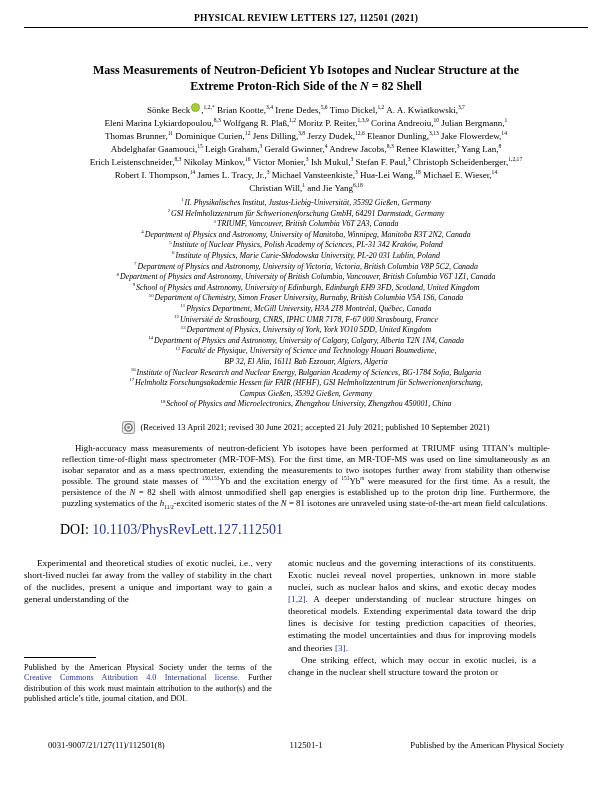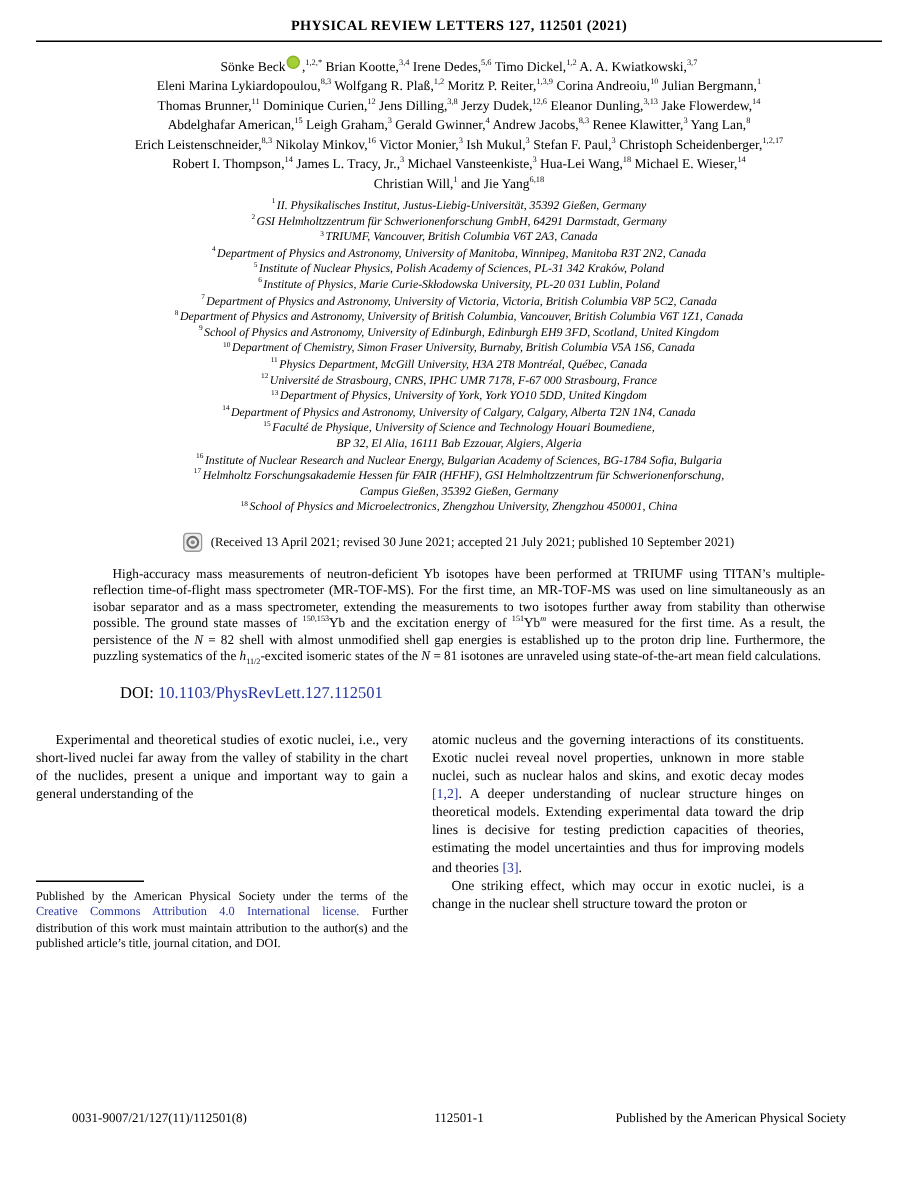--- a/index.html
+++ b/index.html
@@ -15,46 +15,50 @@
   sub{font-size:62%;line-height:0;}
   .authors{margin-top:9px;font-size:9px;line-height:13px;text-align:center;}
   .author-line{white-space:nowrap;}
   .orcid{display:inline-block;width:7px;height:7px;border-radius:50%;
          background:#a6ce39;border:1px solid #8ab32a;vertical-align:1px;margin:0 1px;}
   .affils{margin-top:3px;font-size:7.9px;line-height:10.6px;text-align:center;font-style:italic;}
   .affil sup{font-style:normal;padding-right:1px;}
   .received{margin-top:11px;display:flex;justify-content:center;align-items:center;gap:5px;font-size:8.5px;}
   .crossmark{width:13px;height:13px;flex:0 0 auto;}
   .abstract{margin:9px 38px 0;font-size:8.8px;line-height:11px;text-align:justify;text-indent:13px;}
-  .doi{margin:13px 0 0 56px;font-size:11px;}
+  .doi{margin:13px 0 0 36px;font-size:14px;}
   .lnk{color:#2535a0;}
   .cols{margin-top:19px;display:flex;gap:16px;height:150px;}
   .col{width:248px;font-size:9.2px;line-height:12.1px;text-align:justify;position:relative;}
   .para-indent{text-indent:13px;}
   .footnote{position:absolute;bottom:2px;left:0;width:100%;font-size:8.2px;line-height:10.6px;
             text-align:justify;}
   .fnrule{width:72px;border:none;border-top:1px solid #000;margin:0 0 5px;}
   .footer{position:absolute;left:48px;right:48px;top:740px;font-size:8.7px;}
   .footer-inner{position:relative;display:flex;justify-content:space-between;}
   .footer-center{position:absolute;left:0;right:0;text-align:center;}
 </style>
 </head>
 <body>
 
 <div class="page">
 
   <div class="jheader">PHYSICAL REVIEW LETTERS 127, 112501 (2021)</div>
   <hr class="hrule">
 
+  <div class="title">
+    <div>Mass Measurements of Neutron-Deficient Yb Isotopes and Nuclear Structure at the</div>
+    <div><span>Extreme Proton-Rich Side of the </span><span class="it">N</span><span> = 82 Shell</span></div>
+  </div>
 
   <div class="authors">
       <div class="author-line"><span>Sönke Beck</span><span class="orcid"></span>,<sup>1,2,*</sup> <span>Brian Kootte</span>,<sup>3,4</sup> <span>Irene Dedes</span>,<sup>5,6</sup> <span>Timo Dickel</span>,<sup>1,2</sup> <span>A. A. Kwiatkowski</span>,<sup>3,7</sup> </div>
       <div class="author-line"><span>Eleni Marina Lykiardopoulou</span>,<sup>8,3</sup> <span>Wolfgang R. Plaß</span>,<sup>1,2</sup> <span>Moritz P. Reiter</span>,<sup>1,3,9</sup> <span>Corina Andreoiu</span>,<sup>10</sup> <span>Julian Bergmann</span>,<sup>1</sup> </div>
       <div class="author-line"><span>Thomas Brunner</span>,<sup>11</sup> <span>Dominique Curien</span>,<sup>12</sup> <span>Jens Dilling</span>,<sup>3,8</sup> <span>Jerzy Dudek</span>,<sup>12,6</sup> <span>Eleanor Dunling</span>,<sup>3,13</sup> <span>Jake Flowerdew</span>,<sup>14</sup> </div>
-      <div class="author-line"><span>Abdelghafar American</span>,<sup>15</sup> <span>Leigh Graham</span>,<sup>3</sup> <span>Gerald Gwinner</span>,<sup>4</sup> <span>Andrew Jacobs</span>,<sup>8,3</sup> <span>Renee Klawitter</span>,<sup>3</sup> <span>Yang Lan</span>,<sup>8</sup> </div>
+      <div class="author-line"><span>Abdelghafar Gaamouci</span>,<sup>15</sup> <span>Leigh Graham</span>,<sup>3</sup> <span>Gerald Gwinner</span>,<sup>4</sup> <span>Andrew Jacobs</span>,<sup>8,3</sup> <span>Renee Klawitter</span>,<sup>3</sup> <span>Yang Lan</span>,<sup>8</sup> </div>
       <div class="author-line"><span>Erich Leistenschneider</span>,<sup>8,3</sup> <span>Nikolay Minkov</span>,<sup>16</sup> <span>Victor Monier</span>,<sup>3</sup> <span>Ish Mukul</span>,<sup>3</sup> <span>Stefan F. Paul</span>,<sup>3</sup> <span>Christoph Scheidenberger</span>,<sup>1,2,17</sup> </div>
       <div class="author-line"><span>Robert I. Thompson</span>,<sup>14</sup> <span>James L. Tracy, Jr.</span>,<sup>3</sup> <span>Michael Vansteenkiste</span>,<sup>3</sup> <span>Hua-Lei Wang</span>,<sup>18</sup> <span>Michael E. Wieser</span>,<sup>14</sup> </div>
       <div class="author-line"><span>Christian Will</span>,<sup>1</sup> <span>and Jie Yang</span><sup>6,18</sup> </div>
     </div>
 
   <div class="affils">
       <div class="affil"><sup>1</sup><span>II. Physikalisches Institut, Justus-Liebig-Universität, 35392 Gießen, Germany</span></div>
       <div class="affil"><sup>2</sup><span>GSI Helmholtzzentrum für Schwerionenforschung GmbH, 64291 Darmstadt, Germany</span></div>
       <div class="affil"><sup>3</sup><span>TRIUMF, Vancouver, British Columbia V6T 2A3, Canada</span></div>
       <div class="affil"><sup>4</sup><span>Department of Physics and Astronomy, University of Manitoba, Winnipeg, Manitoba R3T 2N2, Canada</span></div>

